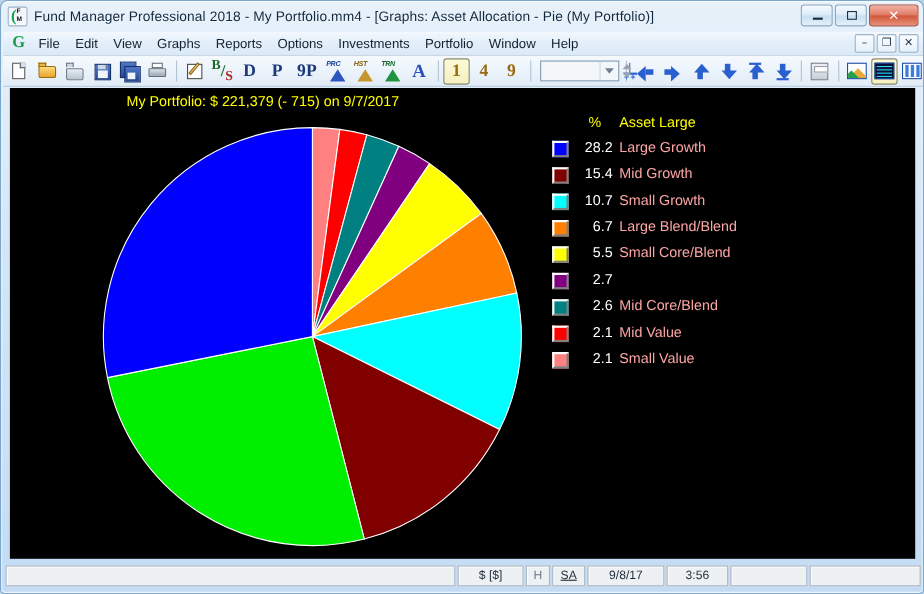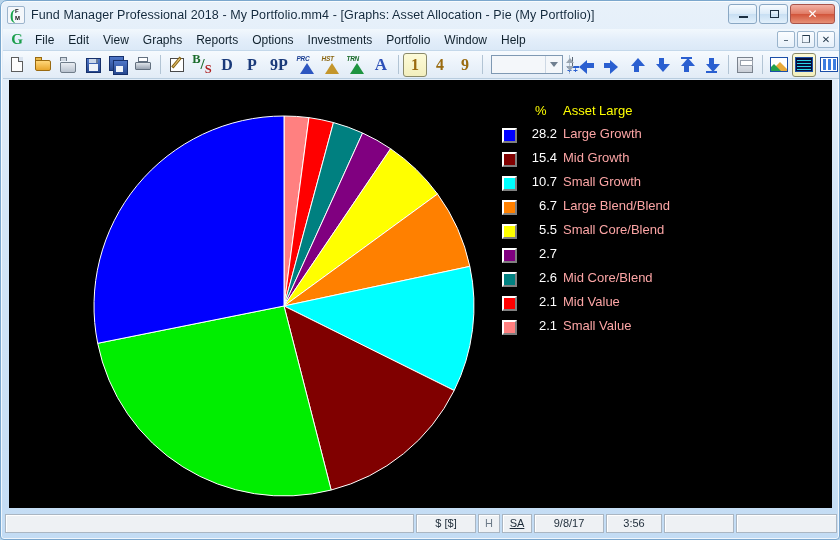--- a/index.html
+++ b/index.html
@@ -660,20 +660,21 @@
       <span class="cols-ic">
         <i class="col" style="left:2px"></i>
           <i class="col" style="left:7px"></i>
           <i class="col" style="left:12px"></i>
       </span>
     </div>
 
   </div>
 
   <div id="chart-area">
+    <div id="chart-title">My Portfolio: $ 221,379 (- 715) on 9/7/2017</div>
 
     <div id="pie-wrap">
       <svg id="pie-svg" width="384" height="384" viewBox="0 0 384 384">
           <path d="M 192 192 L 192.00 2.00 A 190 190 0 0 1 216.95 3.64 Z" fill="#ff8080" stroke="#ffffff" stroke-width="1"></path>
           <path d="M 192 192 L 216.95 3.64 A 190 190 0 0 1 241.46 8.55 Z" fill="#ff0000" stroke="#ffffff" stroke-width="1"></path>
           <path d="M 192 192 L 241.46 8.55 A 190 190 0 0 1 270.58 19.01 Z" fill="#008080" stroke="#ffffff" stroke-width="1"></path>
           <path d="M 192 192 L 270.58 19.01 A 190 190 0 0 1 298.61 34.73 Z" fill="#800080" stroke="#ffffff" stroke-width="1"></path>
           <path d="M 192 192 L 298.61 34.73 A 190 190 0 0 1 345.50 80.03 Z" fill="#ffff00" stroke="#ffffff" stroke-width="1"></path>
           <path d="M 192 192 L 345.50 80.03 A 190 190 0 0 1 377.82 152.38 Z" fill="#ff8000" stroke="#ffffff" stroke-width="1"></path>
           <path d="M 192 192 L 377.82 152.38 A 190 190 0 0 1 362.17 276.50 Z" fill="#00ffff" stroke="#ffffff" stroke-width="1"></path>

